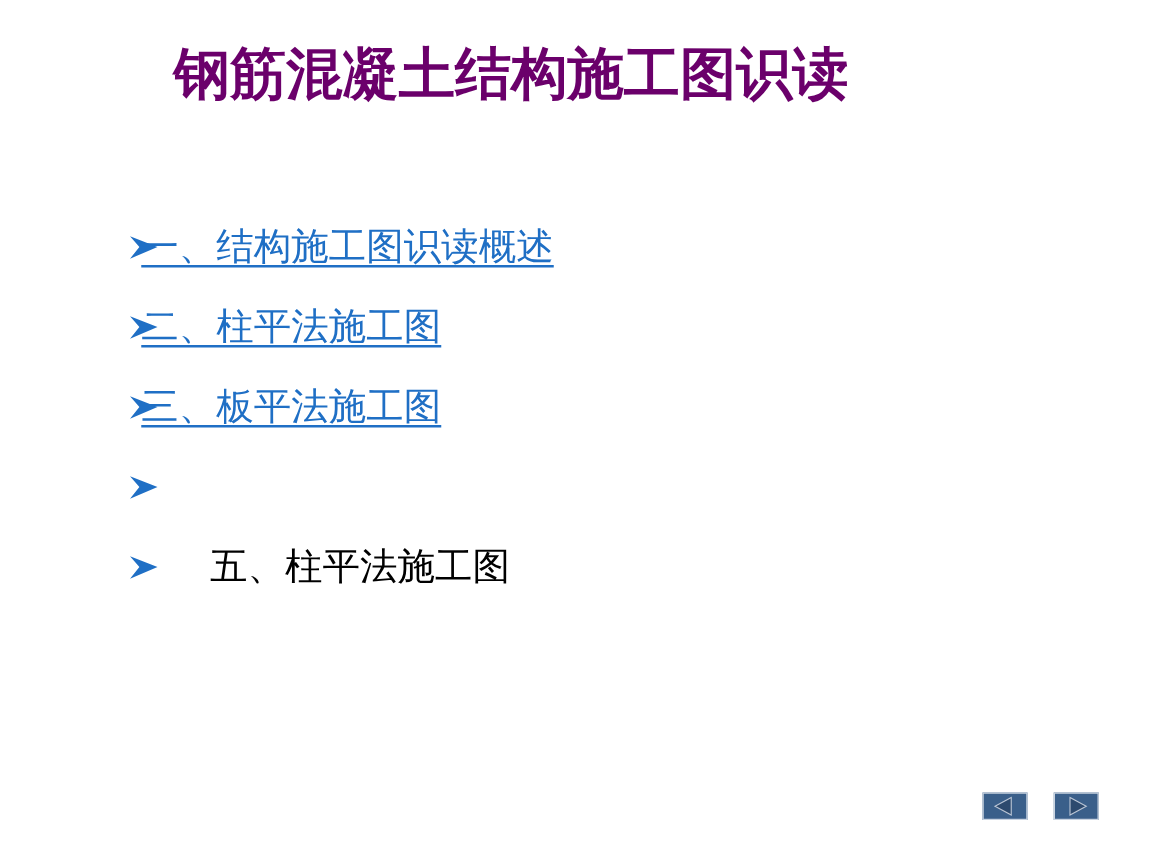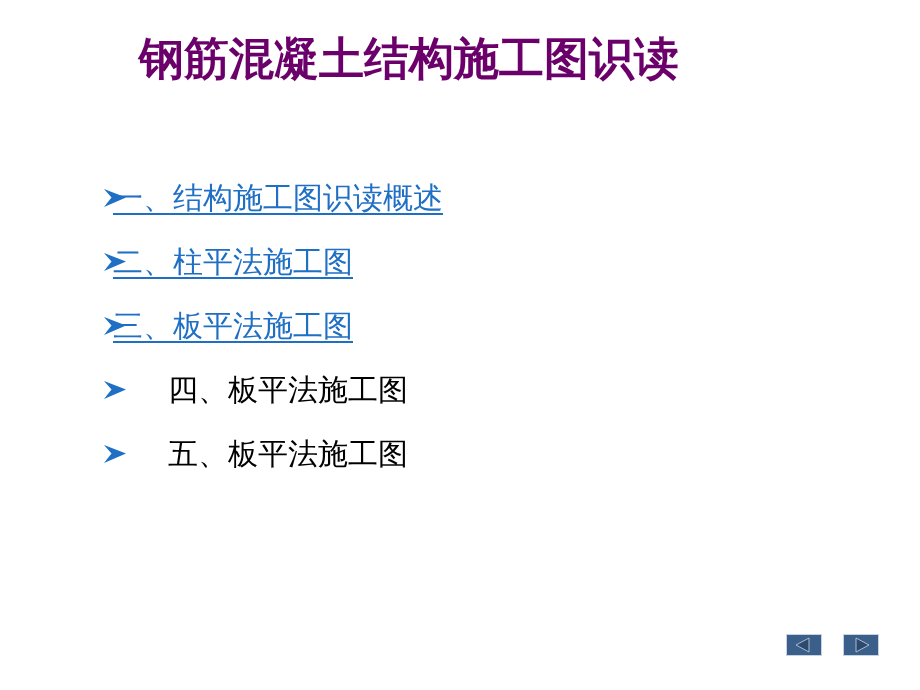--- a/index.html
+++ b/index.html
@@ -148,30 +148,29 @@
       </span>
       <span class="agenda-label link">三、板平法施工图</span>
     </div>
 
     <div class="agenda-item">
       <span class="bullet-icon">
         <svg viewBox="0 0 28 28" xmlns="http://www.w3.org/2000/svg">
           <path d="M3 5 L25 13.5 L3 23 L10.5 13.5 Z" fill="#1f6fc5"></path>
         </svg>
       </span>
-      <span class="agenda-label plain">四、板平法施工图</span>
     </div>
 
     <div class="agenda-item">
       <span class="bullet-icon">
         <svg viewBox="0 0 28 28" xmlns="http://www.w3.org/2000/svg">
           <path d="M3 5 L25 13.5 L3 23 L10.5 13.5 Z" fill="#1f6fc5"></path>
         </svg>
       </span>
-      <span class="agenda-label plain">五、板平法施工图</span>
+      <span class="agenda-label plain">五、柱平法施工图</span>
     </div>
 
   </div>
 
   <div id="nav-controls">
     <div class="nav-button" id="nav-prev">
       <span>
         <svg viewBox="0 0 22 16" xmlns="http://www.w3.org/2000/svg">
           <path d="M16 1 L16 15 L3 8 Z" fill="#2d4a6e" stroke="#b9c4d4" stroke-width="0.9"></path>
         </svg>

